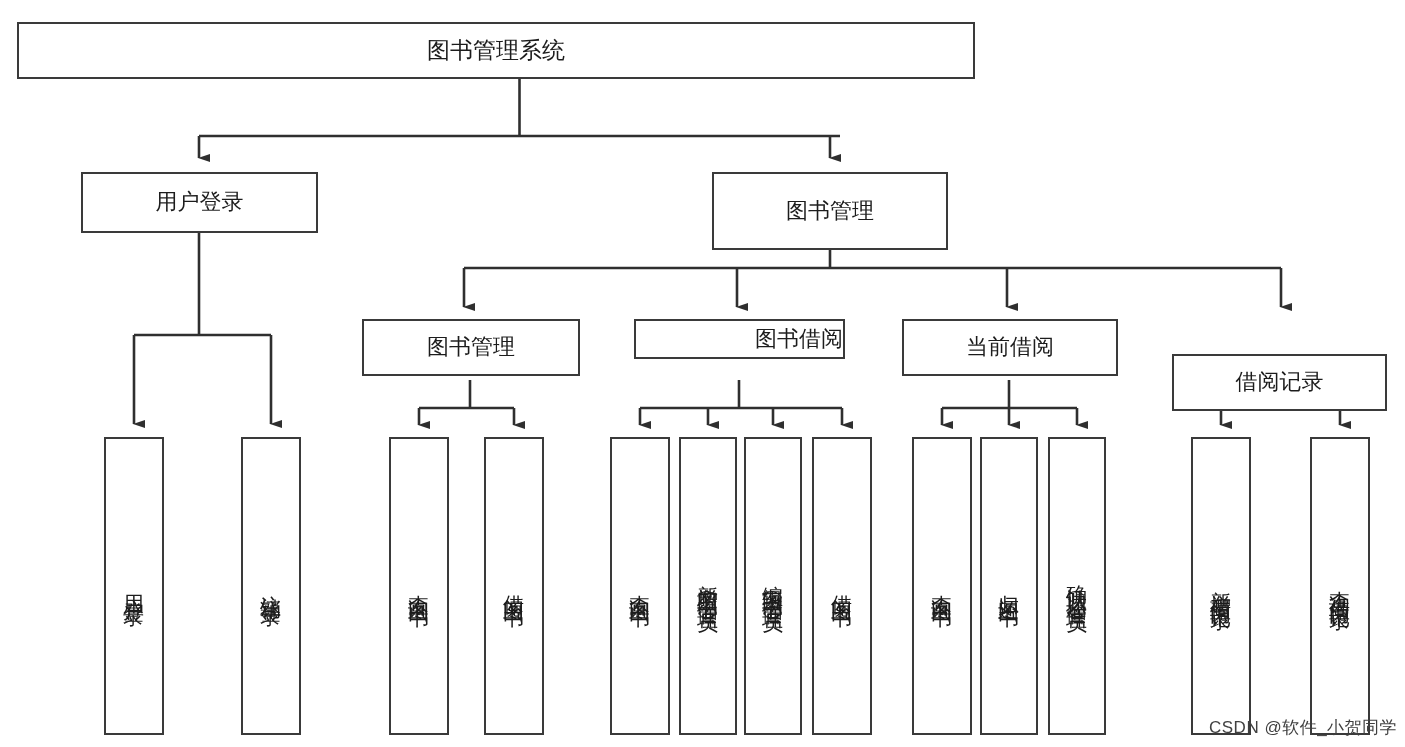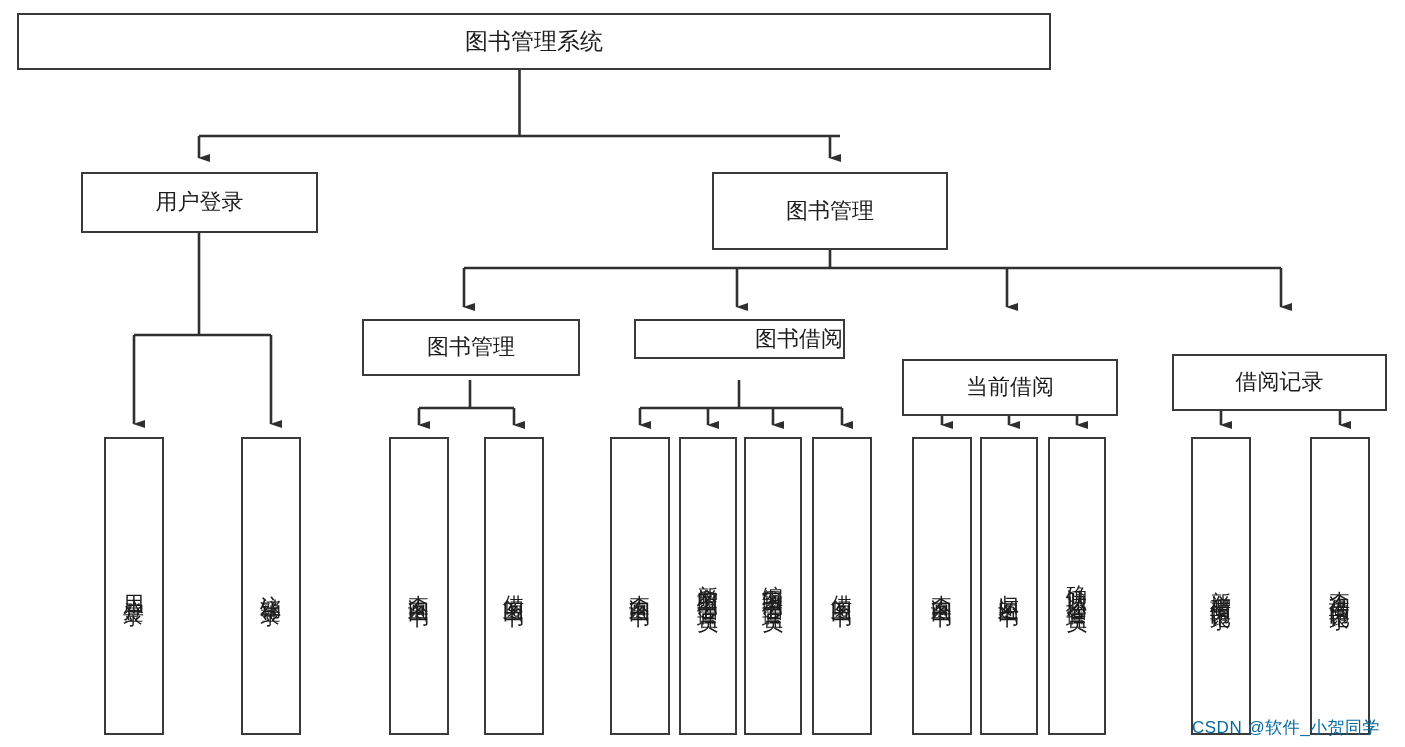--- a/index.html
+++ b/index.html
@@ -54,23 +54,24 @@
   .node.vert .label {
     writing-mode: vertical-rl;
     text-orientation: upright;
     font-size: 21px;
     letter-spacing: 4px;
     line-height: 1;
   }
   .watermark {
     position: absolute;
     font-size: 17px;
-    color: #0369a1;
+    color: #404040;
     white-space: nowrap;
     letter-spacing: 0.5px;
+    padding-left: 17px;
   }
 </style>
 </head>
 <body>
 
 <div id="canvas">
 
   <svg id="wires" viewBox="0 0 1405 747">
     <defs>
       <marker id="arrow" markerWidth="10" markerHeight="12" refX="4" refY="11" orient="auto" markerUnits="userSpaceOnUse">
@@ -114,41 +115,41 @@
       <path d="M1009,408 L1009,425" marker-end="url(#arrow)"></path>
       <path d="M1077,408 L1077,425" marker-end="url(#arrow)"></path>
 
       <path d="M1279,380 L1279,408"></path>
       <path d="M1221,408 L1340,408"></path>
       <path d="M1221,408 L1221,425" marker-end="url(#arrow)"></path>
       <path d="M1340,408 L1340,425" marker-end="url(#arrow)"></path>
     </g>
   </svg>
 
-  <div class="node root horiz" style="left:17px; top:13px; width:1034px; height:57px;">
+  <div class="node root horiz" style="left:17px; top:22px; width:958px; height:57px;">
     <span class="label">图书管理系统</span>
   </div>
 
   <div class="node horiz" style="left:81px; top:172px; width:237px; height:61px;">
     <span class="label">用户登录</span>
   </div>
 
   <div class="node horiz" style="left:712px; top:172px; width:236px; height:78px;">
     <span class="label">图书管理</span>
   </div>
 
   <div class="node horiz" style="left:362px; top:319px; width:218px; height:57px;">
     <span class="label">图书管理</span>
   </div>
 
   <div class="node horiz" style="left:634px; top:319px; width:211px; height:40px;justify-content:flex-end;">
     <span class="label">图书借阅</span>
   </div>
 
-  <div class="node horiz" style="left:902px; top:319px; width:216px; height:57px;margin-top:40px;">
+  <div class="node horiz" style="left:902px; top:319px; width:216px; height:57px;">
     <span class="label">当前借阅</span>
   </div>
 
   <div class="node horiz" style="left:1172px; top:319px; width:215px; height:57px;margin-top:35px;">
     <span class="label">借阅记录</span>
   </div>
 
   <div class="node vert" style="left:104px; top:437px; width:60px; height:298px;">
     <span class="label">用户登录</span>
   </div>

